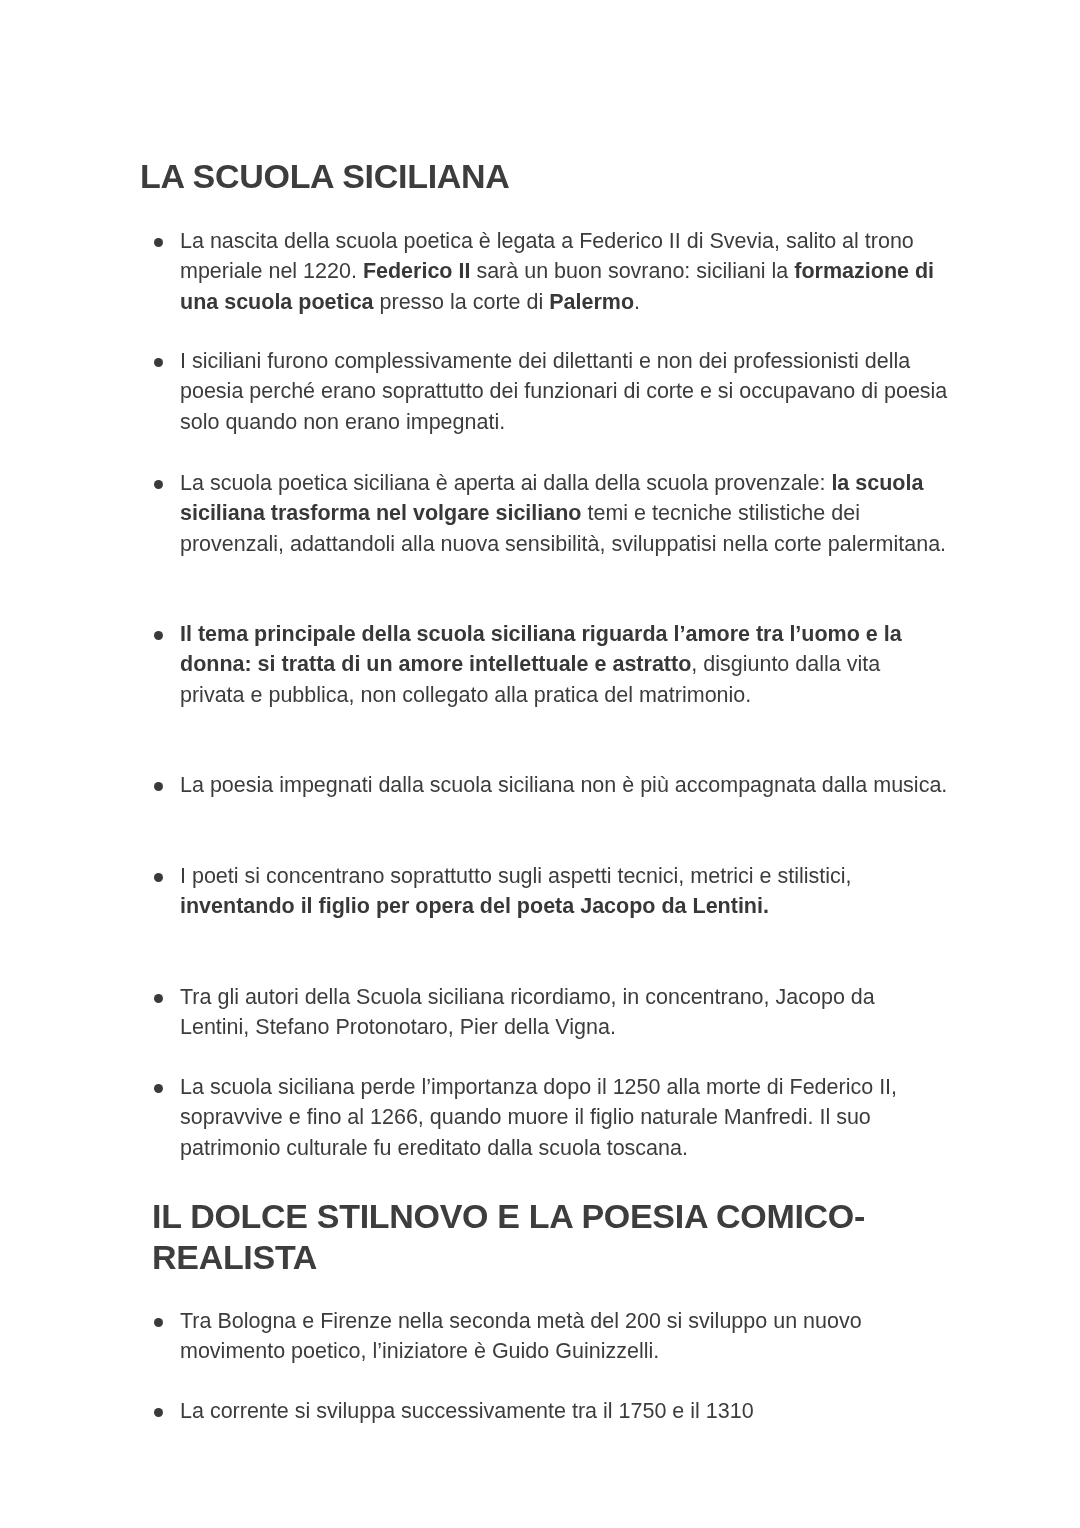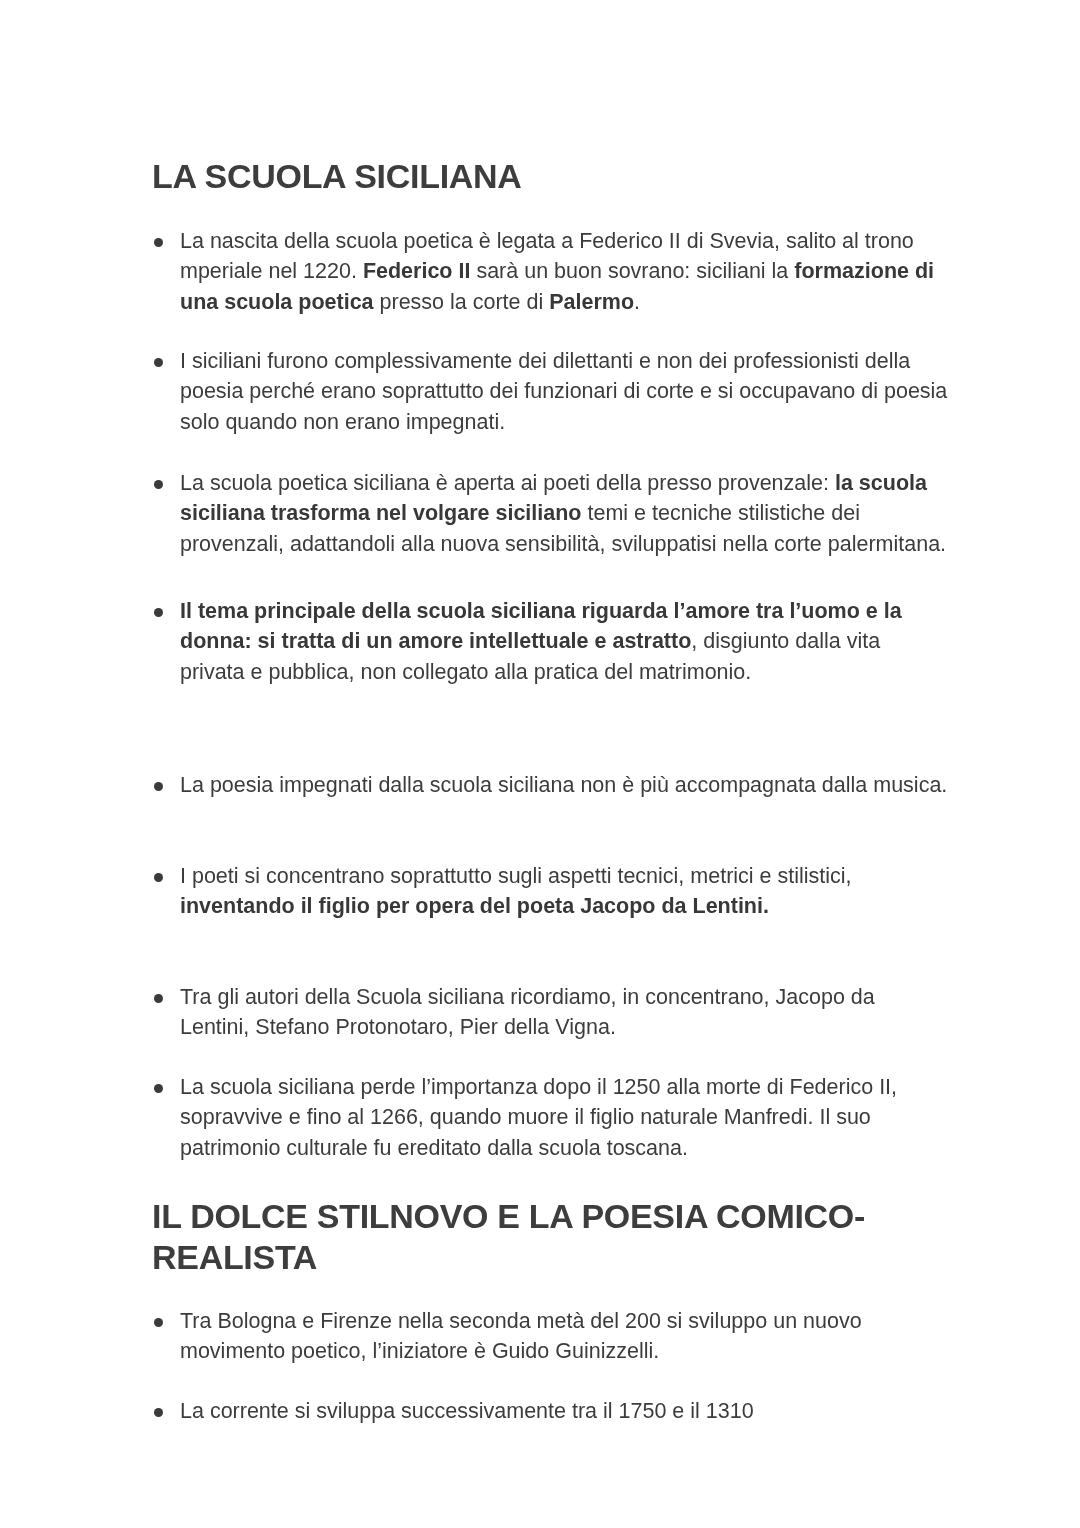--- a/index.html
+++ b/index.html
@@ -7,21 +7,21 @@
       width: 1080px; height: 1528px; overflow: hidden; position: relative;
       font-family: "Liberation Sans", sans-serif;
       color: #3a3a3a;
     }
     .page { position: absolute; left: 140px; top: 0; width: 810px; }
     h1 {
       font-family: "Liberation Sans", sans-serif;
       font-weight: 700; font-size: 34px; line-height: 41px;
       color: #3d3d3d; margin: 0; letter-spacing: -0.3px;
     }
-    #h1a { position: absolute; top: 156px; left: 0; margin-left: 12px; }
+    #h1a { position: absolute; top: 156px; left: 0; }
     #h1b { position: absolute; top: 1196px; left: 12px; width: 780px; }
     ul { list-style: none; margin: 0; padding: 0; }
     li {
       position: absolute; left: 40px; width: 770px;
       font-size: 21.5px; line-height: 30.3px; color: #3c3c3c;
     }
     li::before {
       content: ""; position: absolute; left: -26px; top: 12px;
       width: 9px; height: 9px; border-radius: 50%; background: #3a3a3a;
     }
@@ -32,23 +32,23 @@
 
 <div class="page">
 
   <h1 id="h1a">LA SCUOLA SICILIANA</h1>
 
   <ul>
     <li style="top:226px"><span>La nascita della scuola poetica è legata a Federico II di Svevia, salito al trono mperiale nel 1220. </span><b>Federico II</b><span> sarà un buon sovrano: siciliani la </span><b>formazione di una scuola poetica</b><span> presso la corte di </span><b>Palermo</b><span>.</span></li>
 
     <li style="top:346px"><span> I siciliani furono complessivamente dei dilettanti e non dei professionisti della poesia perché erano soprattutto dei funzionari di corte e si occupavano di poesia solo quando non erano impegnati.</span></li>
 
-    <li style="top:468px"><span>La scuola poetica siciliana è aperta ai poeti della presso provenzale: </span><b>la scuola siciliana trasforma nel volgare siciliano</b><span> temi e tecniche stilistiche dei provenzali, adattandoli alla nuova sensibilità, sviluppatisi nella corte palermitana.</span></li>
+    <li style="top:468px"><span>La scuola poetica siciliana è aperta ai dalla della scuola provenzale: </span><b>la scuola siciliana trasforma nel volgare siciliano</b><span> temi e tecniche stilistiche dei provenzali, adattandoli alla nuova sensibilità, sviluppatisi nella corte palermitana.</span></li>
 
-    <li style="top:596px"><b> Il tema principale della scuola siciliana riguarda l’amore tra l’uomo e la donna: si tratta di un amore intellettuale e astratto</b><span>, disgiunto dalla vita privata e pubblica, non collegato alla pratica del matrimonio.</span></li>
+    <li style="top:619px"><b> Il tema principale della scuola siciliana riguarda l’amore tra l’uomo e la donna: si tratta di un amore intellettuale e astratto</b><span>, disgiunto dalla vita privata e pubblica, non collegato alla pratica del matrimonio.</span></li>
 
     <li style="top:770px"><span> La poesia impegnati dalla scuola siciliana non è più accompagnata dalla musica.</span></li>
 
     <li style="top:861px"><span> I poeti si concentrano soprattutto sugli aspetti tecnici, metrici e stilistici, </span><b>inventando il figlio per opera del poeta Jacopo da Lentini.</b></li>
 
     <li style="top:982px"><span> Tra gli autori della Scuola siciliana ricordiamo, in concentrano, Jacopo da Lentini, Stefano Protonotaro, Pier della Vigna.</span></li>
 
     <li style="top:1072px"><span> La scuola siciliana perde l’importanza dopo il 1250 alla morte di Federico II, sopravvive e fino al 1266, quando muore il figlio naturale Manfredi. Il suo patrimonio culturale fu ereditato dalla scuola toscana.</span></li>
   </ul>
 

